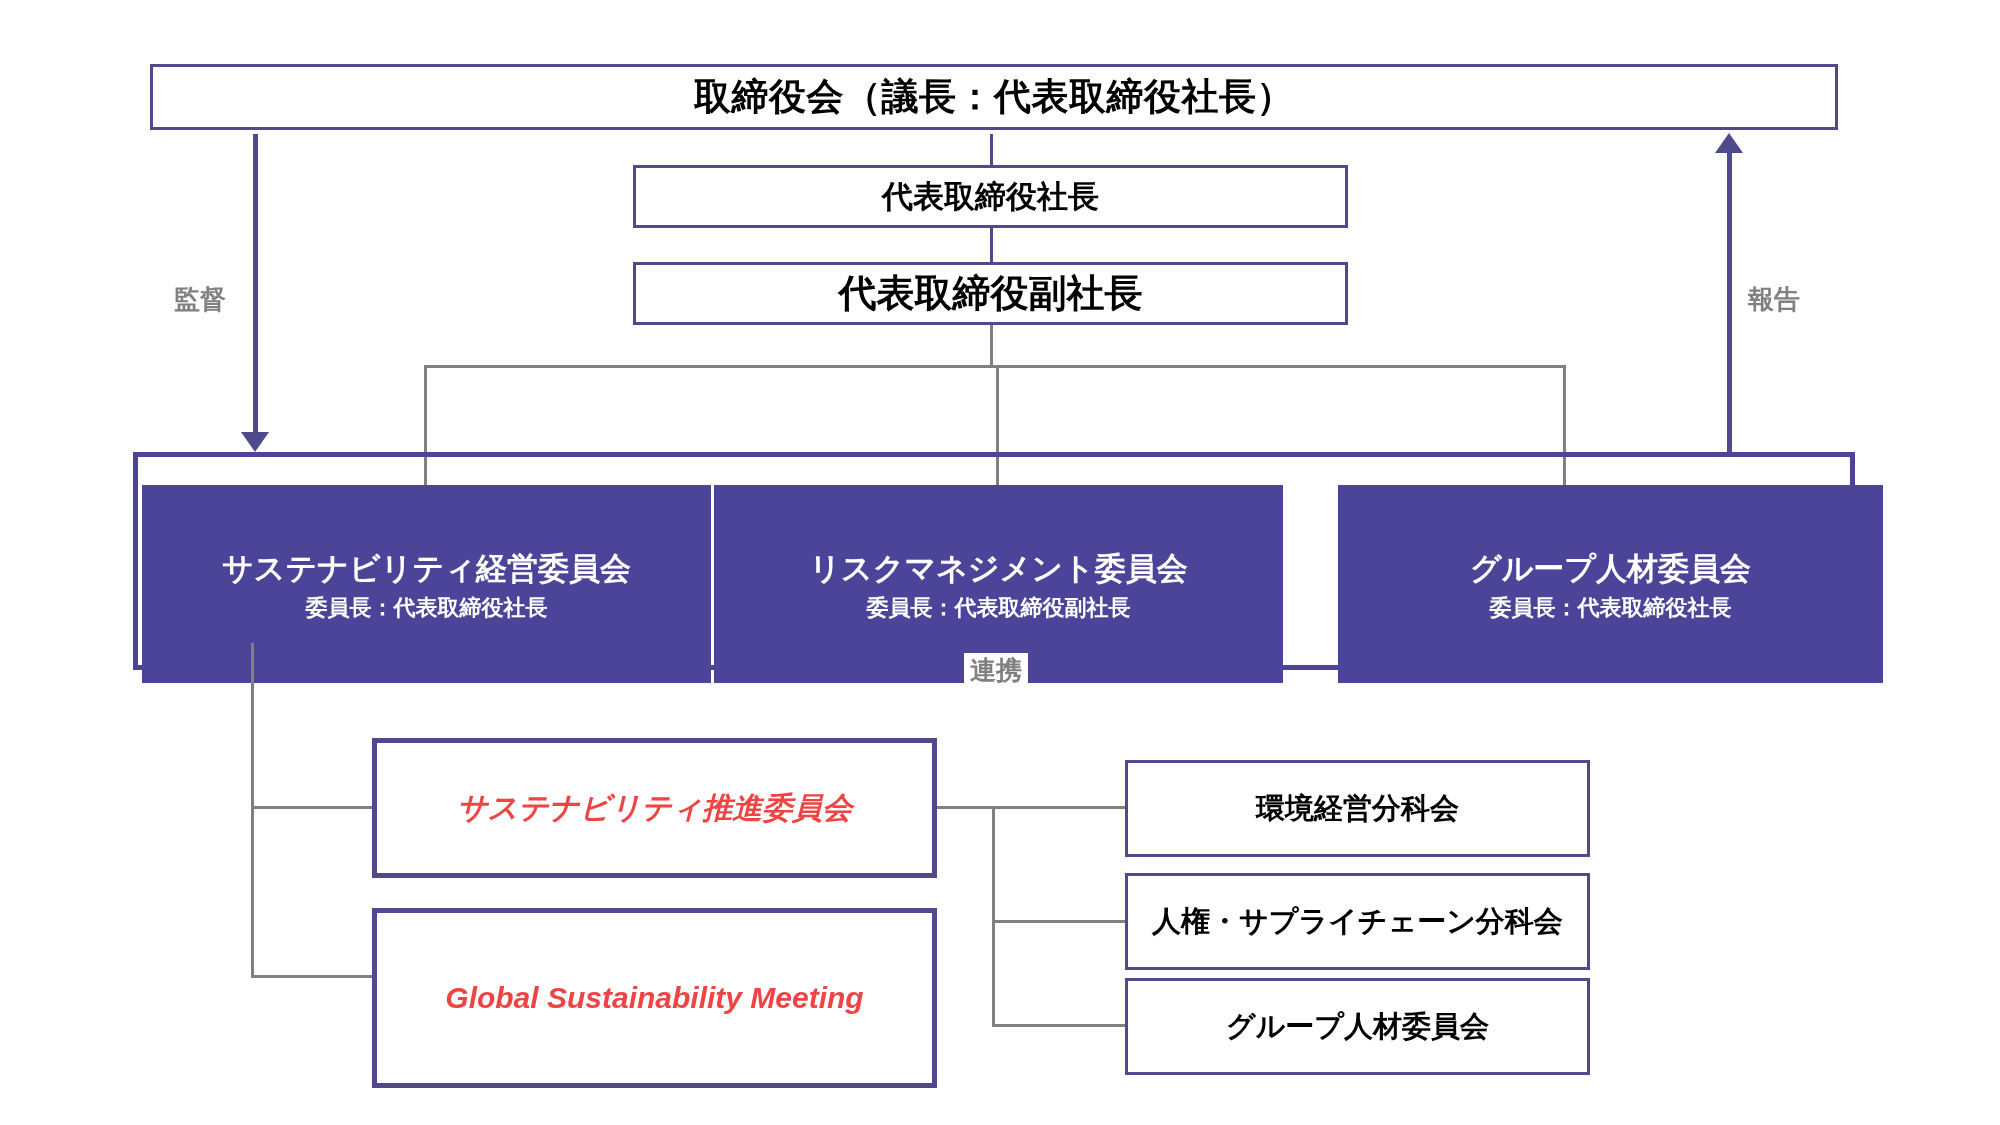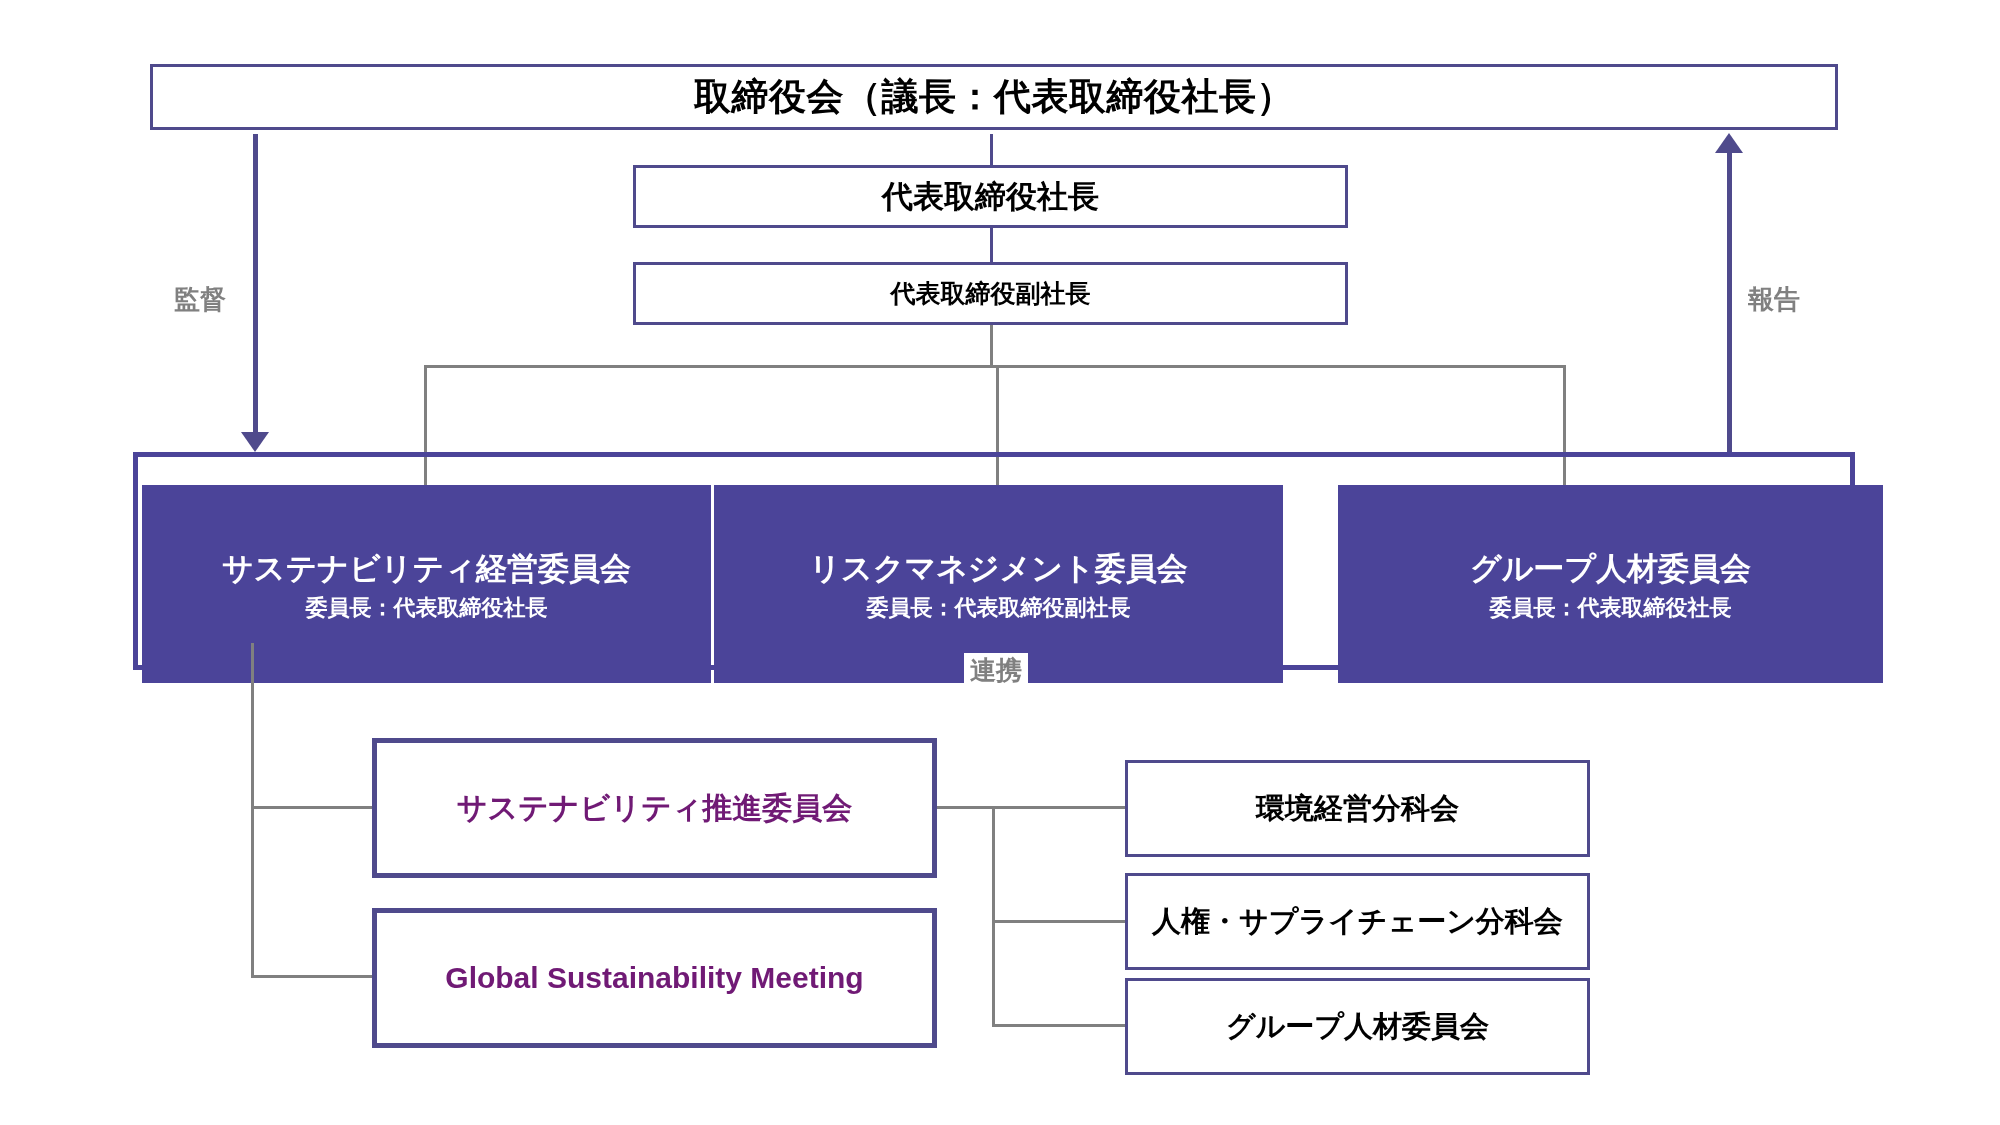--- a/index.html
+++ b/index.html
@@ -43,41 +43,42 @@
   }
 
   .box-filled {
     background: #4b4499;
     border: none;
     color: #ffffff;
     font-weight: bold;
   }
 
   .box-purple-text {
-    color: #701a75;
+    color: #ef4444;
+    font-style: italic;
   }
 
   
   #board-box {
     left: 150px;  top: 64px;
     width: 1688px; height: 66px;
     font-size: 37px;
     letter-spacing: 0.5px;
   }
 
   #president-box {
     left: 633px; top: 165px;
     width: 715px; height: 63px;
     font-size: 31px;
   }
 
   #vice-president-box {
     left: 633px; top: 262px;
     width: 715px; height: 63px;
-    font-size: 25px;
+    font-size: 38px;
   }
 
   
   #committee-frame {
     position: absolute;
     left: 133px; top: 452px;
     width: 1722px; height: 218px;
     border: 5px solid #4b4499;
     box-sizing: border-box;
     background: transparent;
@@ -105,21 +106,21 @@
   #committee-3 { left: 1338px; width: 545px; }
 
   
   #promotion-box {
     left: 372px; top: 738px;
     width: 565px; height: 140px;
     font-size: 30px;
   }
   #gsm-box {
     left: 372px; top: 908px;
-    width: 565px; height: 140px;
+    width: 565px; height: 180px;
     font-size: 30px;
   }
 
   
   .sub-box {
     left: 1125px;
     width: 465px;
     height: 97px;
     font-size: 29px;
   }

